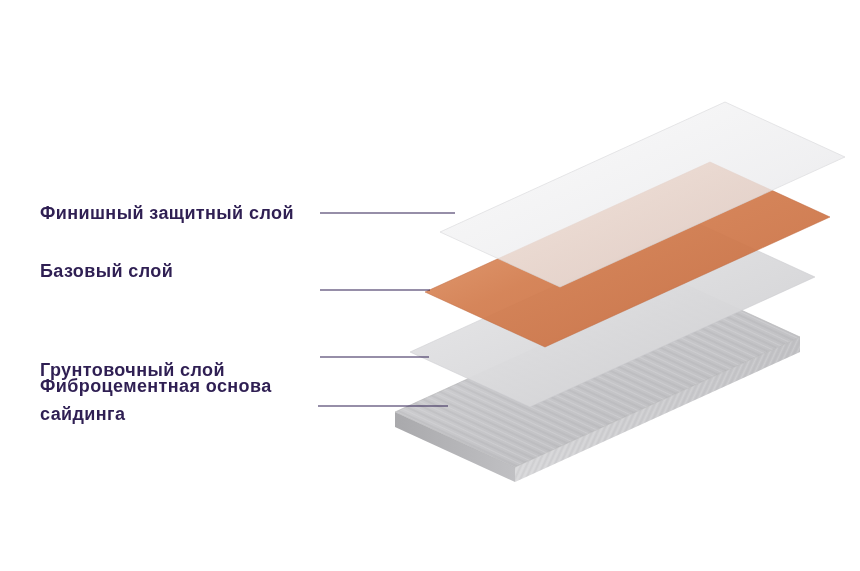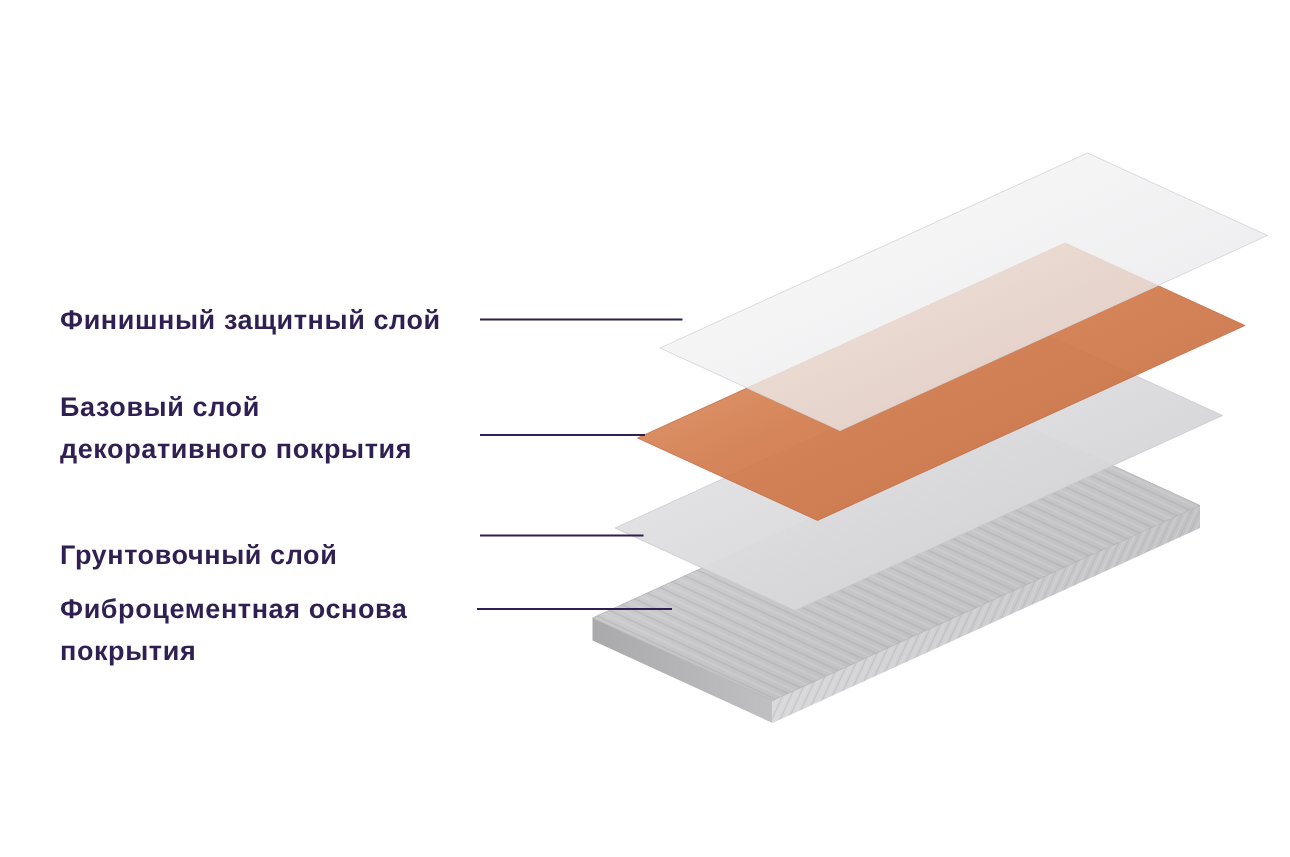--- a/index.html
+++ b/index.html
@@ -87,25 +87,24 @@
     <line x1="320" y1="357" x2="429" y2="357" stroke="#2f1f53" stroke-width="1.2"></line>
     <line x1="318" y1="406" x2="448" y2="406" stroke="#2f1f53" stroke-width="1.2"></line>
   </svg>
 
   <div class="label" style="top:199px">
     <div>Финишный защитный слой</div>
   </div>
 
   <div class="label" style="top:257px">
     <div>Базовый слой</div>
-    <div>декоративного покрытия</div>
   </div>
 
   <div class="label" style="top:356px">
     <div>Грунтовочный слой</div>
   </div>
 
-  <div class="label" style="top:392px">
+  <div class="label" style="top:372px">
     <div>Фиброцементная основа</div>
-    <div>покрытия</div>
+    <div>сайдинга</div>
   </div>
 
 </div>
 
 </body></html>

